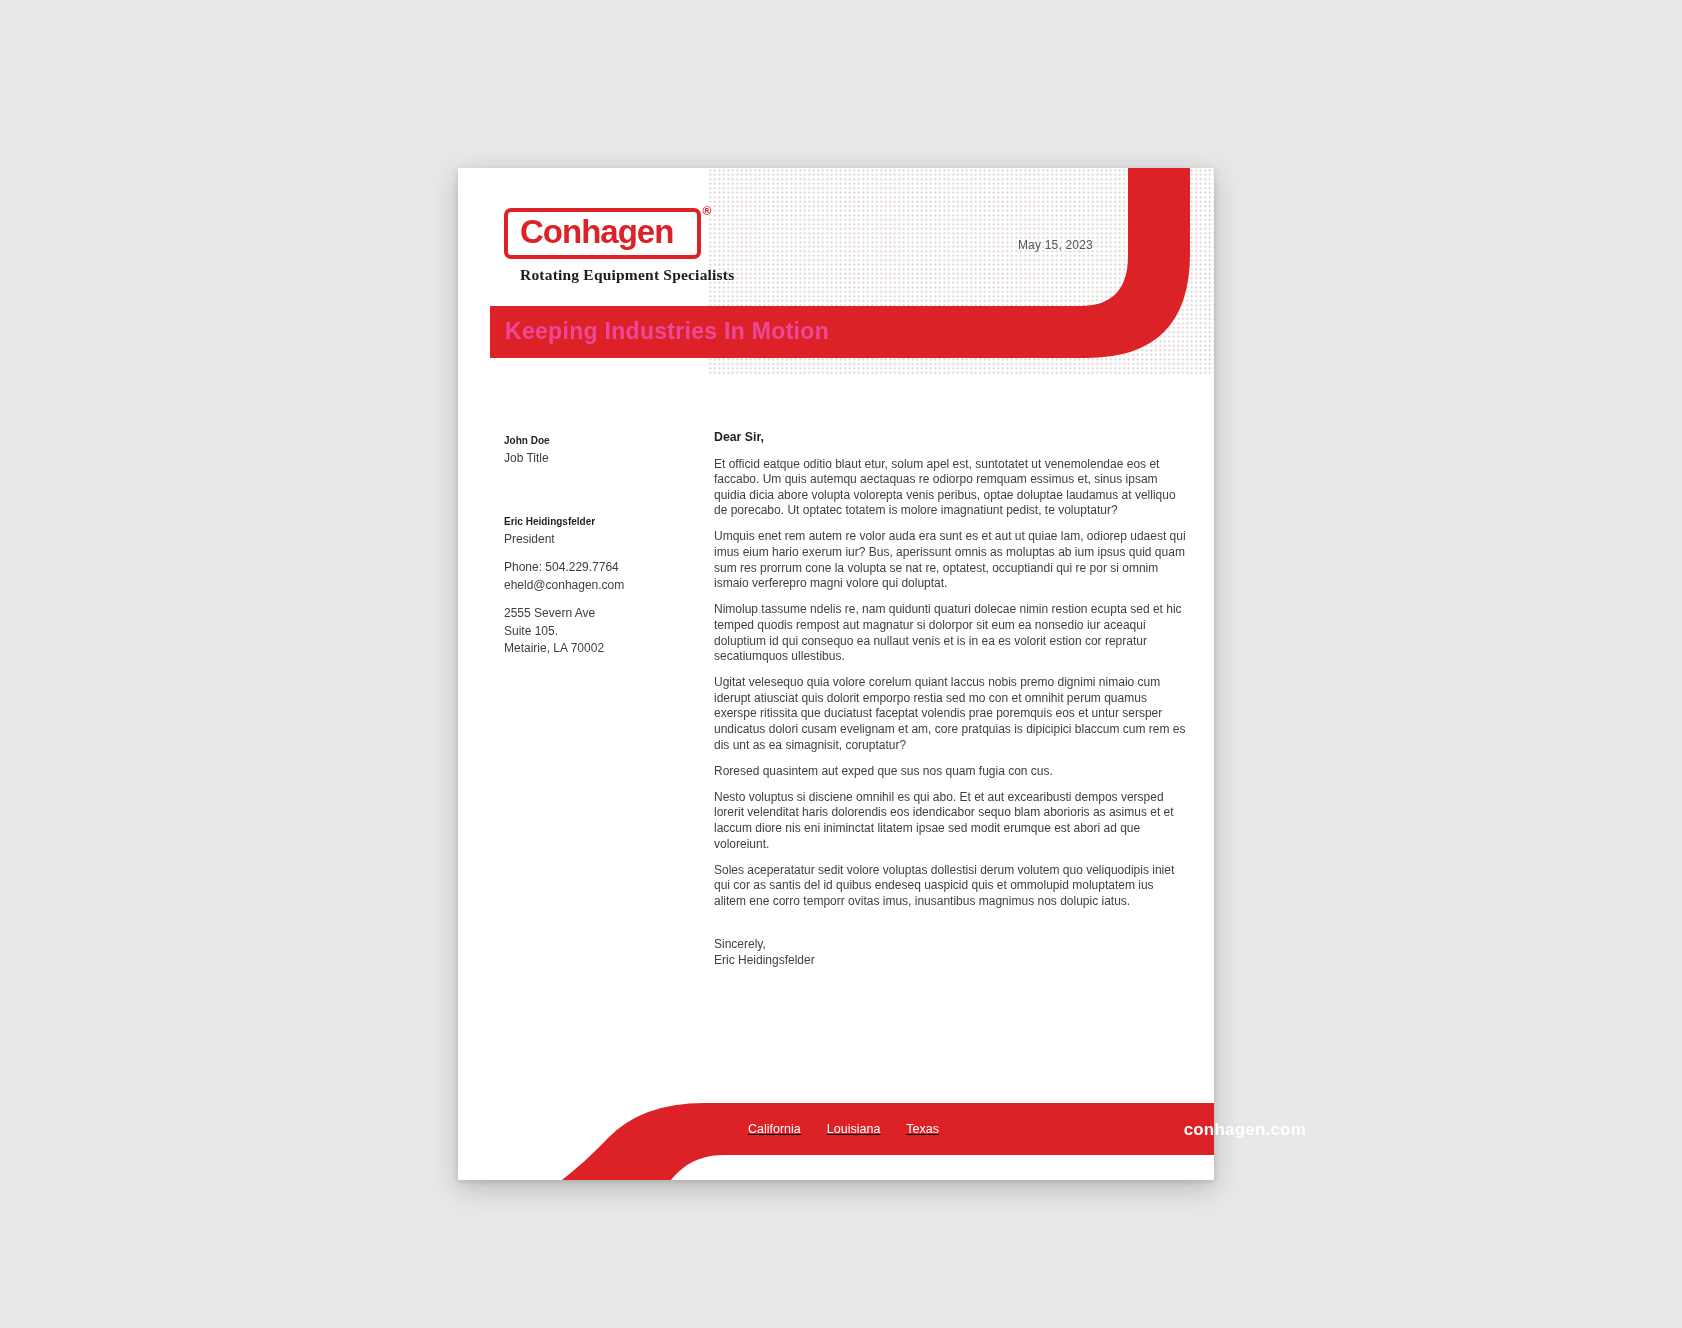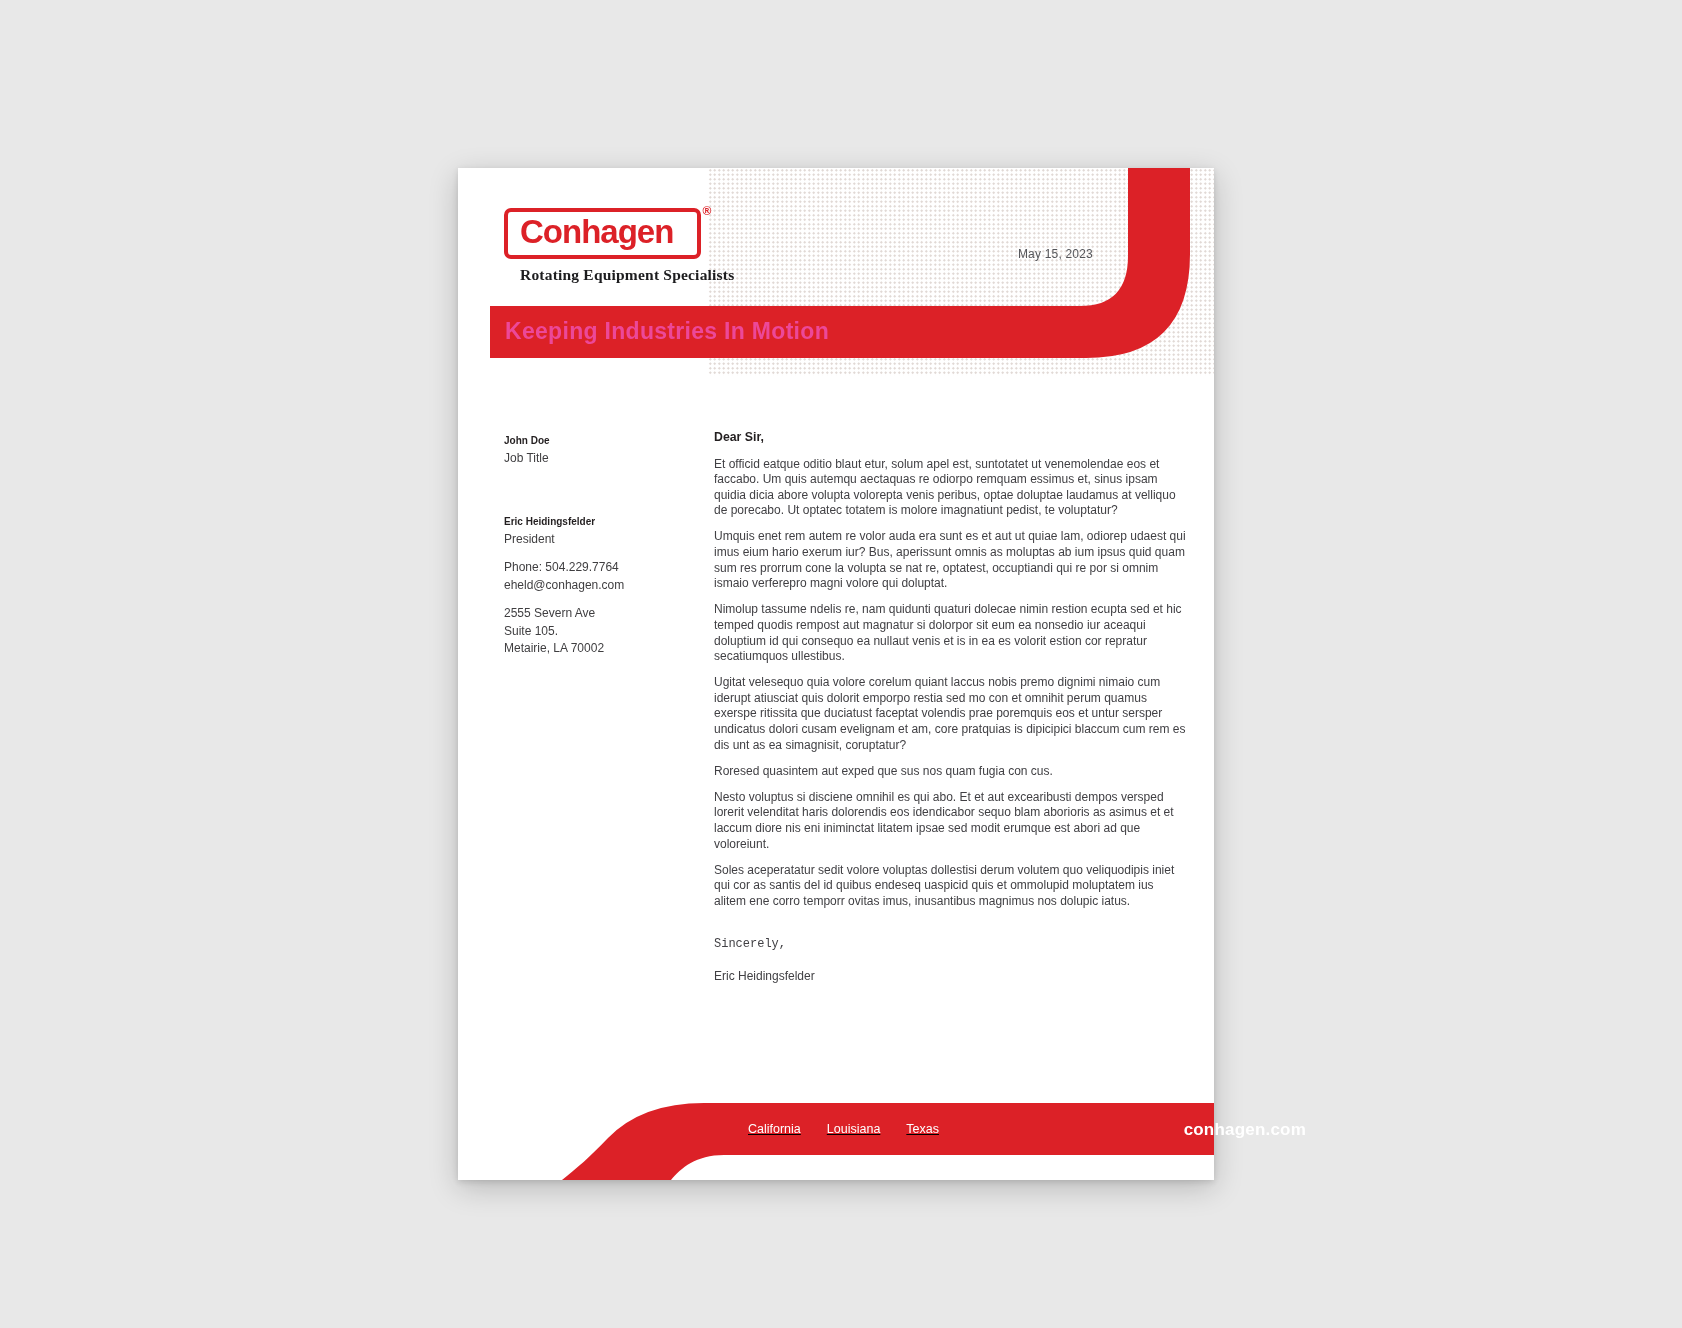--- a/index.html
+++ b/index.html
@@ -39,21 +39,21 @@
     position:absolute; right:-14px; top:-8px;
     color:#dc2127; font-size:12px; font-weight:700;
   }
   .logo-tagline {
     margin-top:7px; margin-left:16px;
     font-family:"Liberation Serif", serif;
     font-weight:700;
     font-size:15.5px; color:#1d1d1f; letter-spacing:0.2px;
   }
   .date {
-    position:absolute; right:121px; top:79px;
+    position:absolute; right:121px; top:70px;
     font-size:12px; color:#55565a; letter-spacing:0.2px;
   }
   .banner-title {
     position:absolute; left:47px; top:150px;
     color:#ec4899; font-size:23px; font-weight:800; letter-spacing:0.3px;
   }
   
   .contact {
     position:absolute; left:46px; top:264px; width:190px;
     font-size:12px; color:#3f3e40; line-height:17.5px;
@@ -61,21 +61,21 @@
   .contact .name { font-weight:700; color:#231f20; font-size:10px; }
   .contact .block-gap-lg { margin-top:46px; }
   .contact .block-gap-md { margin-top:11px; }
   
   .letter {
     position:absolute; left:256px; top:262px; width:474px;
     font-size:12px; color:#414044; line-height:15.6px;
   }
   .letter .salutation { font-weight:700; color:#231f20; margin-bottom:11px; font-size:12.3px; }
   .letter p { margin-bottom:10.5px; }
-  .letter .closing { margin-top:28px; margin-bottom:16px;font-family:Liberation Mono, monospace; }
+  .letter .closing { margin-top:28px; margin-bottom:0; }
   .letter .signature { margin-bottom:0; }
   
   .footer-texts {
     position:absolute; left:0; top:944px; width:890px; height:34px;
     display:flex; align-items:center;text-decoration:underline;
   }
   .locations { display:flex; gap:26px; margin-left:290px; }
   .loc { color:#ffffff; font-size:12.5px; }
   .website {
     position:absolute; right:42px; top:8px;

